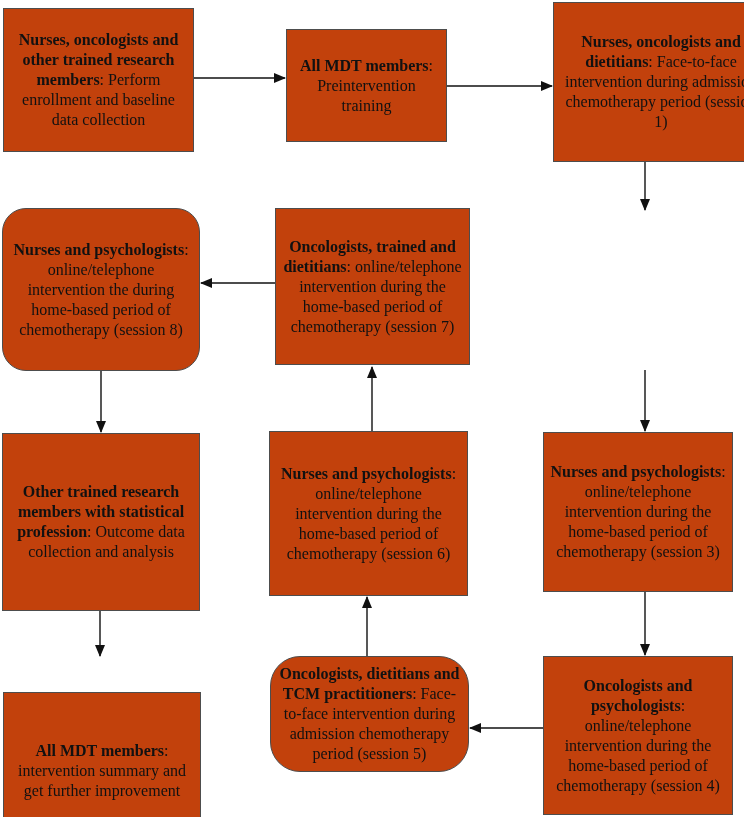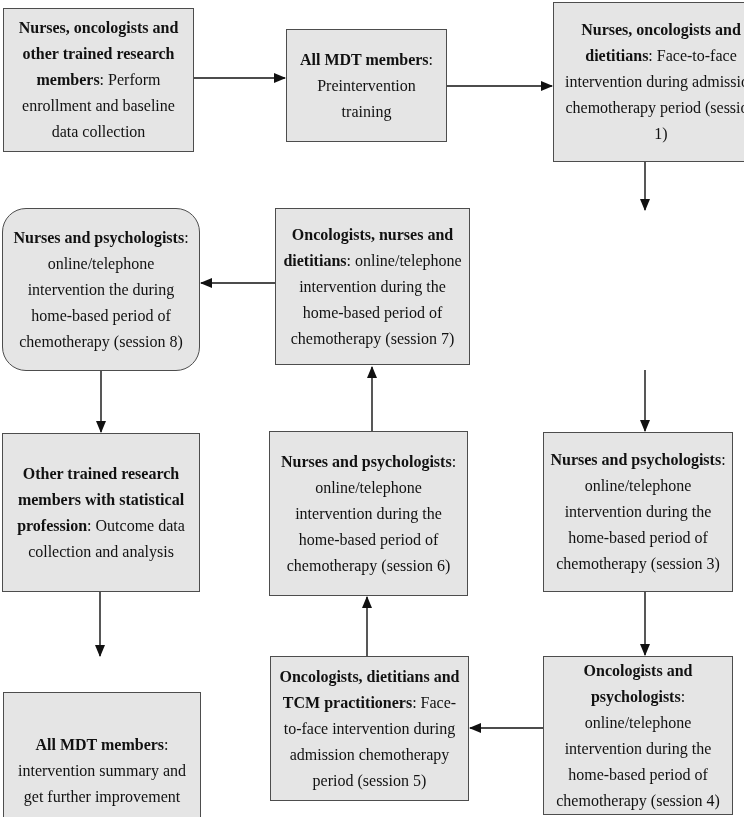--- a/index.html
+++ b/index.html
@@ -20,46 +20,46 @@
     left: 0;
     top: 0;
     width: 744px;
     height: 817px;
     z-index: 1;
   }
   .flow-box {
     position: absolute;
     box-sizing: border-box;
     border: 1.5px solid #4d4d4d;
-    background: #e5e5e5;
+    background: #c2410c;
     display: flex;
     align-items: center;
     justify-content: center;
     text-align: center;
     font-size: 16px;
-    line-height: 26px;
+    line-height: 20px;
     color: #111111;
     padding: 2px 6px;
     z-index: 2;
   }
   .flow-box .lead {
     font-weight: bold;
   }
   
   #b-enrollment   { left: 3px;   top: 8px;   width: 191px; height: 144px; }
   #b-training     { left: 286px; top: 29px;  width: 161px; height: 113px; padding: 2px 12px; }
   #b-session1     { left: 553px; top: 2px;   width: 216px; height: 160px; }
   #b-session8     { left: 2px;   top: 208px; width: 198px; height: 163px; border-radius: 24px; }
   #b-session7     { left: 275px; top: 208px; width: 195px; height: 157px; }
   #b-session2     { left: 545px; top: 211px; width: 188px; height: 159px; }
-  #b-outcome      { left: 2px;   top: 433px; width: 198px; height: 159px; }
+  #b-outcome      { left: 2px;   top: 433px; width: 198px; height: 178px; }
   #b-session6     { left: 269px; top: 431px; width: 199px; height: 165px; }
   #b-session3     { left: 543px; top: 432px; width: 190px; height: 160px; }
   #b-summary      { left: 3px;   top: 692px; width: 198px; height: 158px; }
-  #b-session5     { left: 270px; top: 656px; width: 199px; height: 145px; }
+  #b-session5     { left: 270px; top: 656px; width: 199px; height: 116px; border-radius: 30px; }
   #b-session4     { left: 543px; top: 656px; width: 190px; height: 159px; padding-left: 6px; }
 </style>
 </head>
 <body>
 
 <div class="canvas">
 
   <svg class="overlay" viewBox="0 0 744 817" xmlns="http://www.w3.org/2000/svg">
     <defs>
       <marker id="ah" viewBox="0 0 12 10" markerWidth="12" markerHeight="10" refX="11" refY="5" orient="auto" markerUnits="userSpaceOnUse">
@@ -91,21 +91,21 @@
 
   <div class="flow-box" id="b-session1">
     <div><span class="lead">Nurses, oncologists and dietitians</span><span>: Face-to-face intervention during admission chemotherapy period (session 1)</span></div>
   </div>
 
   <div class="flow-box" id="b-session8">
     <div><span class="lead">Nurses and psychologists</span><span>: online/telephone intervention the during home-based period of chemotherapy (session 8)</span></div>
   </div>
 
   <div class="flow-box" id="b-session7">
-    <div><span class="lead">Oncologists, nurses and dietitians</span><span>: online/telephone intervention during the home-based period of chemotherapy (session 7)</span></div>
+    <div><span class="lead">Oncologists, trained and dietitians</span><span>: online/telephone intervention during the home-based period of chemotherapy (session 7)</span></div>
   </div>
 
 
   <div class="flow-box" id="b-outcome">
     <div><span class="lead">Other trained research members with statistical profession</span><span>: Outcome data collection and analysis</span></div>
   </div>
 
   <div class="flow-box" id="b-session6">
     <div><span class="lead">Nurses and psychologists</span><span>: online/telephone intervention during the home-based period of chemotherapy (session 6)</span></div>
   </div>

